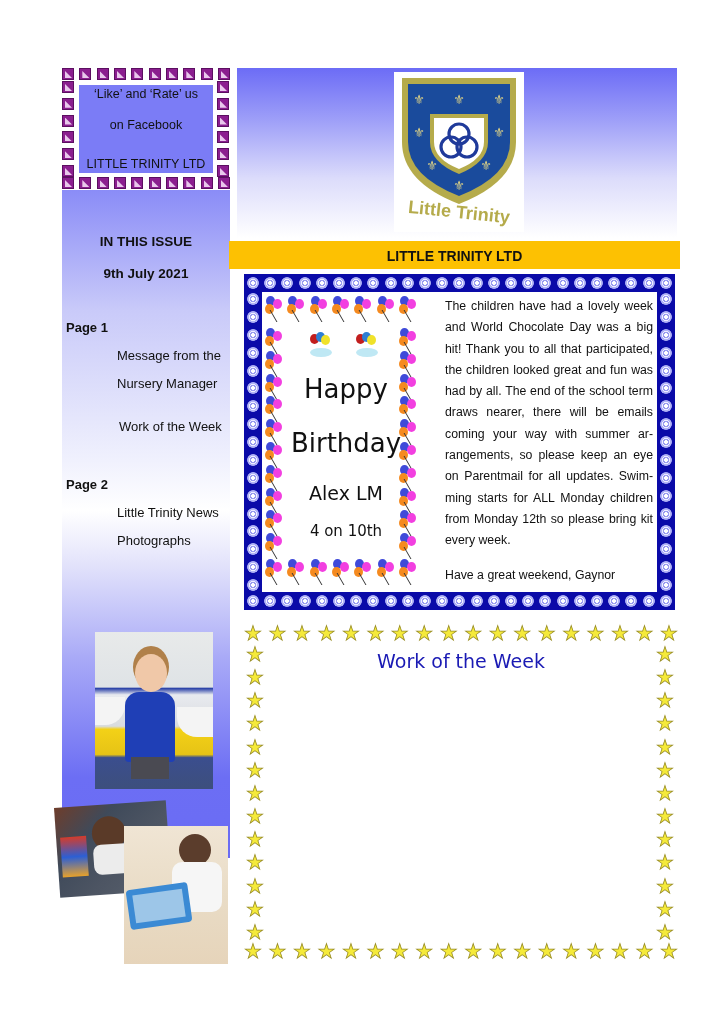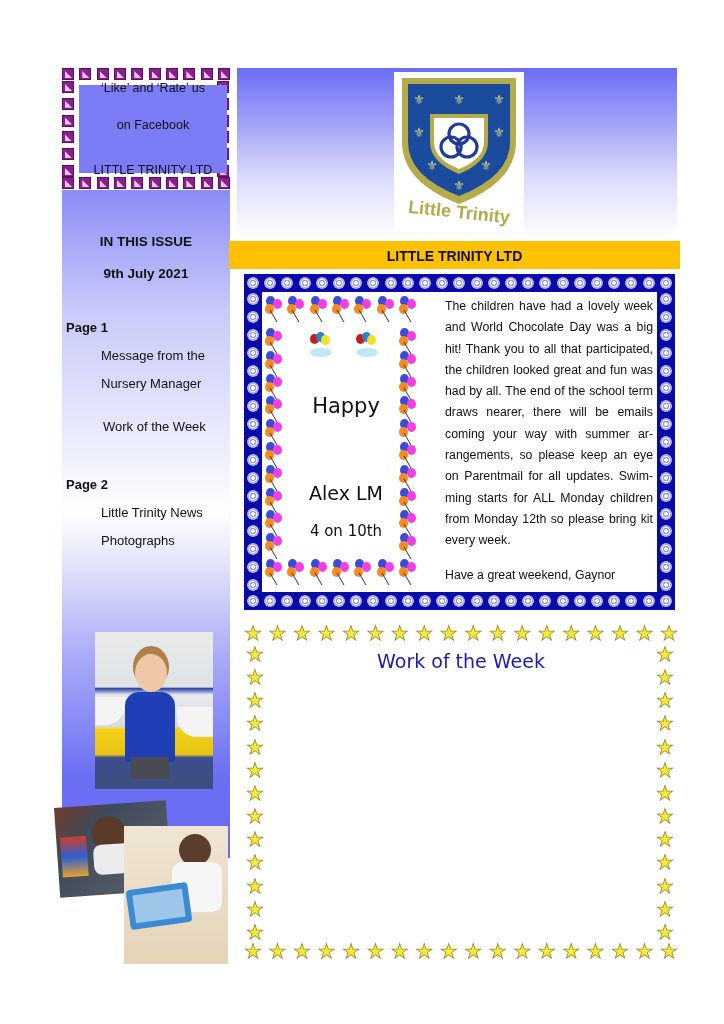--- a/index.html
+++ b/index.html
@@ -14,35 +14,35 @@
   .fb-border-row { position: absolute; left: 0; width: 168px; height: 13px; display: flex; justify-content: space-between; }
   .fb-border-col { position: absolute; top: 13px; width: 13px; height: 96px; display: flex; flex-direction: column; justify-content: space-between; }
   .sq {
     width: 12px; height: 12px; background: #8b1e8f; position: relative; border: 1px solid #5c0f61;
   }
   .sq::before {
     content: ""; position: absolute; left: 2px; top: 2px; width: 7px; height: 7px; background: #e9c8ec;
     clip-path: polygon(0 0, 0 100%, 100% 100%);
   }
   .fb-inner {
-    position: absolute; left: 17px; top: 17px; width: 148px; height: 88px;
+    position: absolute; left: 17px; top: 17px; width: 134px; height: 88px;
     background: #7b7cf6; text-align: center;
     font-family: "Liberation Sans", sans-serif; font-size: 12.5px; color: #111;
-    display: flex; flex-direction: column; justify-content: center; gap: 20px;
+    display: flex; flex-direction: column; justify-content: center; gap: 14px;
   }
   .fb-inner .l { line-height: 17px; }
   .fb-inner .l3 { margin-top: 8px; }
 
   .sidebar {
     position: absolute; left: 62px; top: 190px; width: 168px; height: 668px;
     background: linear-gradient(#8a8cf7 0%, #c9caf9 18%, #eff0fd 40%, #ffffff 48%, #e3e3fb 56%, #a9aaf7 70%, #6c6ef4 88%, #6a6cf4 100%);
   }
   .sb-title { position: absolute; left: 0; width: 168px; text-align: center; font-family: "Liberation Sans", sans-serif; font-weight: bold; font-size: 13.5px; color: #111; }
   .sb-page { position: absolute; left: 4px; font-family: "Liberation Sans", sans-serif; font-weight: bold; font-size: 13px; }
-  .sb-item { position: absolute; font-family: "Liberation Sans", sans-serif; font-size: 13px; color: #111; }
+  .sb-item { position: absolute; font-family: "Liberation Sans", sans-serif; font-size: 13px; color: #111; margin-left: 16px; }
 
   .photo { position: absolute; overflow: hidden; }
   .photo1 { left: 95px; top: 632px; width: 118px; height: 157px; background: linear-gradient(#e8eaea 0%, #dfe3e6 35%, #2c43a8 36%, #e8eaef 40%, #d9dcdf 60%, #f3d117 62%, #e6c316 78%, #3b4e8e 80%, #3d4f7d 100%); }
   .photo1 .child-body { position: absolute; left: 30px; top: 60px; width: 50px; height: 70px; background: #1f3fb6; border-radius: 14px 14px 4px 4px; }
   .photo1 .child-head { position: absolute; left: 40px; top: 22px; width: 32px; height: 38px; background: #f0c8a8; border-radius: 50%; box-shadow: 0 -6px 0 2px #b0804a; }
   .photo1 .skirt { position: absolute; left: 36px; top: 125px; width: 38px; height: 22px; background: #4a4a52; }
   .photo1 .sink-l { position: absolute; left: 0; top: 65px; width: 30px; height: 28px; background: #f4f4f4; border-radius: 0 0 20px 0; }
   .photo1 .sink-r { position: absolute; left: 82px; top: 75px; width: 36px; height: 30px; background: #f4f4f4; border-radius: 0 0 0 20px; }
 
   .photo2 { left: 57px; top: 804px; width: 112px; height: 90px; transform: rotate(-4deg); background: linear-gradient(135deg, #6e3d2b 0%, #3f4a5a 30%, #4d5563 60%, #5a626e 100%); }
@@ -538,21 +538,22 @@
       <i style="left:13px;top:3px;width:9px;height:10px;background:#f0e22a"></i>
       <i style="left:2px;top:16px;width:22px;height:9px;background:#bfe8f4"></i>
     </div>
     <div class="party" style="left:92px; top:40px;">
       <i style="left:2px;top:2px;width:9px;height:10px;background:#c21e1e"></i>
       <i style="left:8px;top:0;width:9px;height:10px;background:#2d7fd4"></i>
       <i style="left:13px;top:3px;width:9px;height:10px;background:#f0e22a"></i>
       <i style="left:2px;top:16px;width:22px;height:9px;background:#bfe8f4"></i>
     </div>
 
-    <div class="bday-text" style="left:14px; top:102px; font-size:21px;">Happy</div>
+    <div class="bday-text" style="left:14px; top:82px; font-size:26px;">Happy</div>
+    <div class="bday-text" style="left:14px; top:136px; font-size:26px;">Birthday</div>
     <div class="bday-text" style="left:14px; top:190px; font-size:19px;">Alex LM</div>
     <div class="bday-text" style="left:14px; top:230px; font-size:15px;">4 on 10th</div>
 
     <div class="msg-body">
       <div>The children have had a lovely week and World Chocolate Day was a big hit! Thank you to all that participated, the children looked great and fun was had by all. The end of the school term draws nearer, there will be emails coming your way with summer ar­rangements, so please keep an eye on Parentmail for all updates. Swim­ming starts for ALL Monday children from Monday 12th so please bring kit every week.</div>
       <div class="msg-sign">Have a great weekend, Gaynor</div>
     </div>
   </div>
 </div>
 

